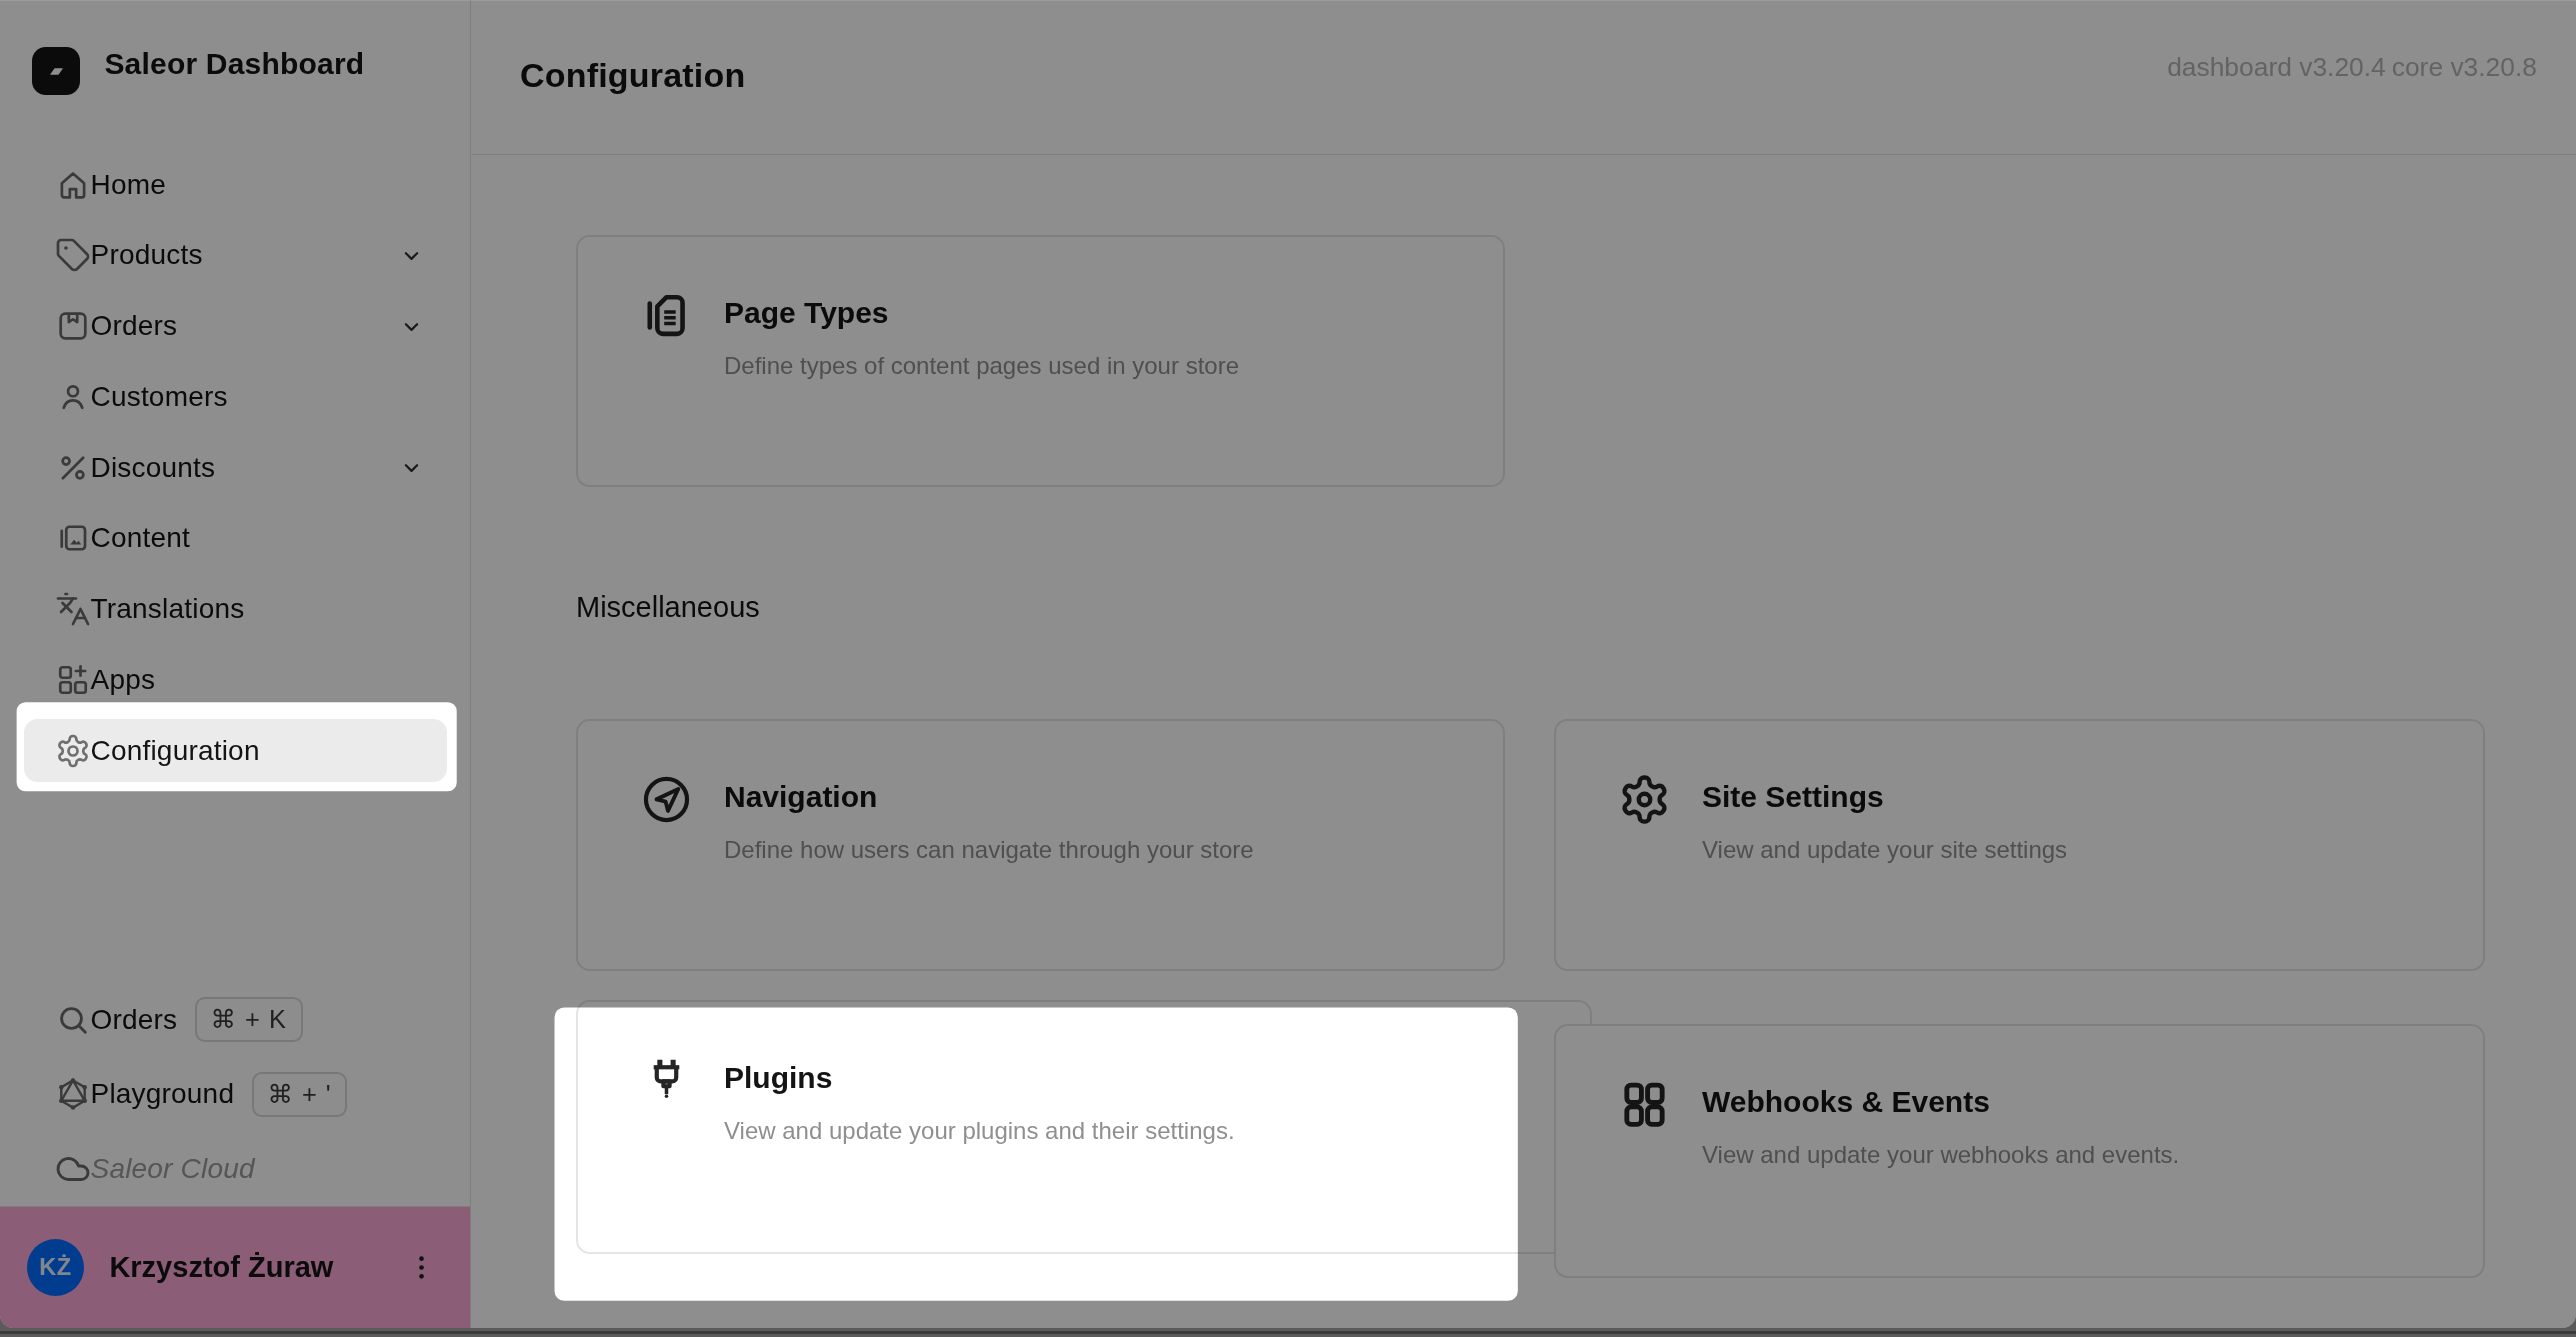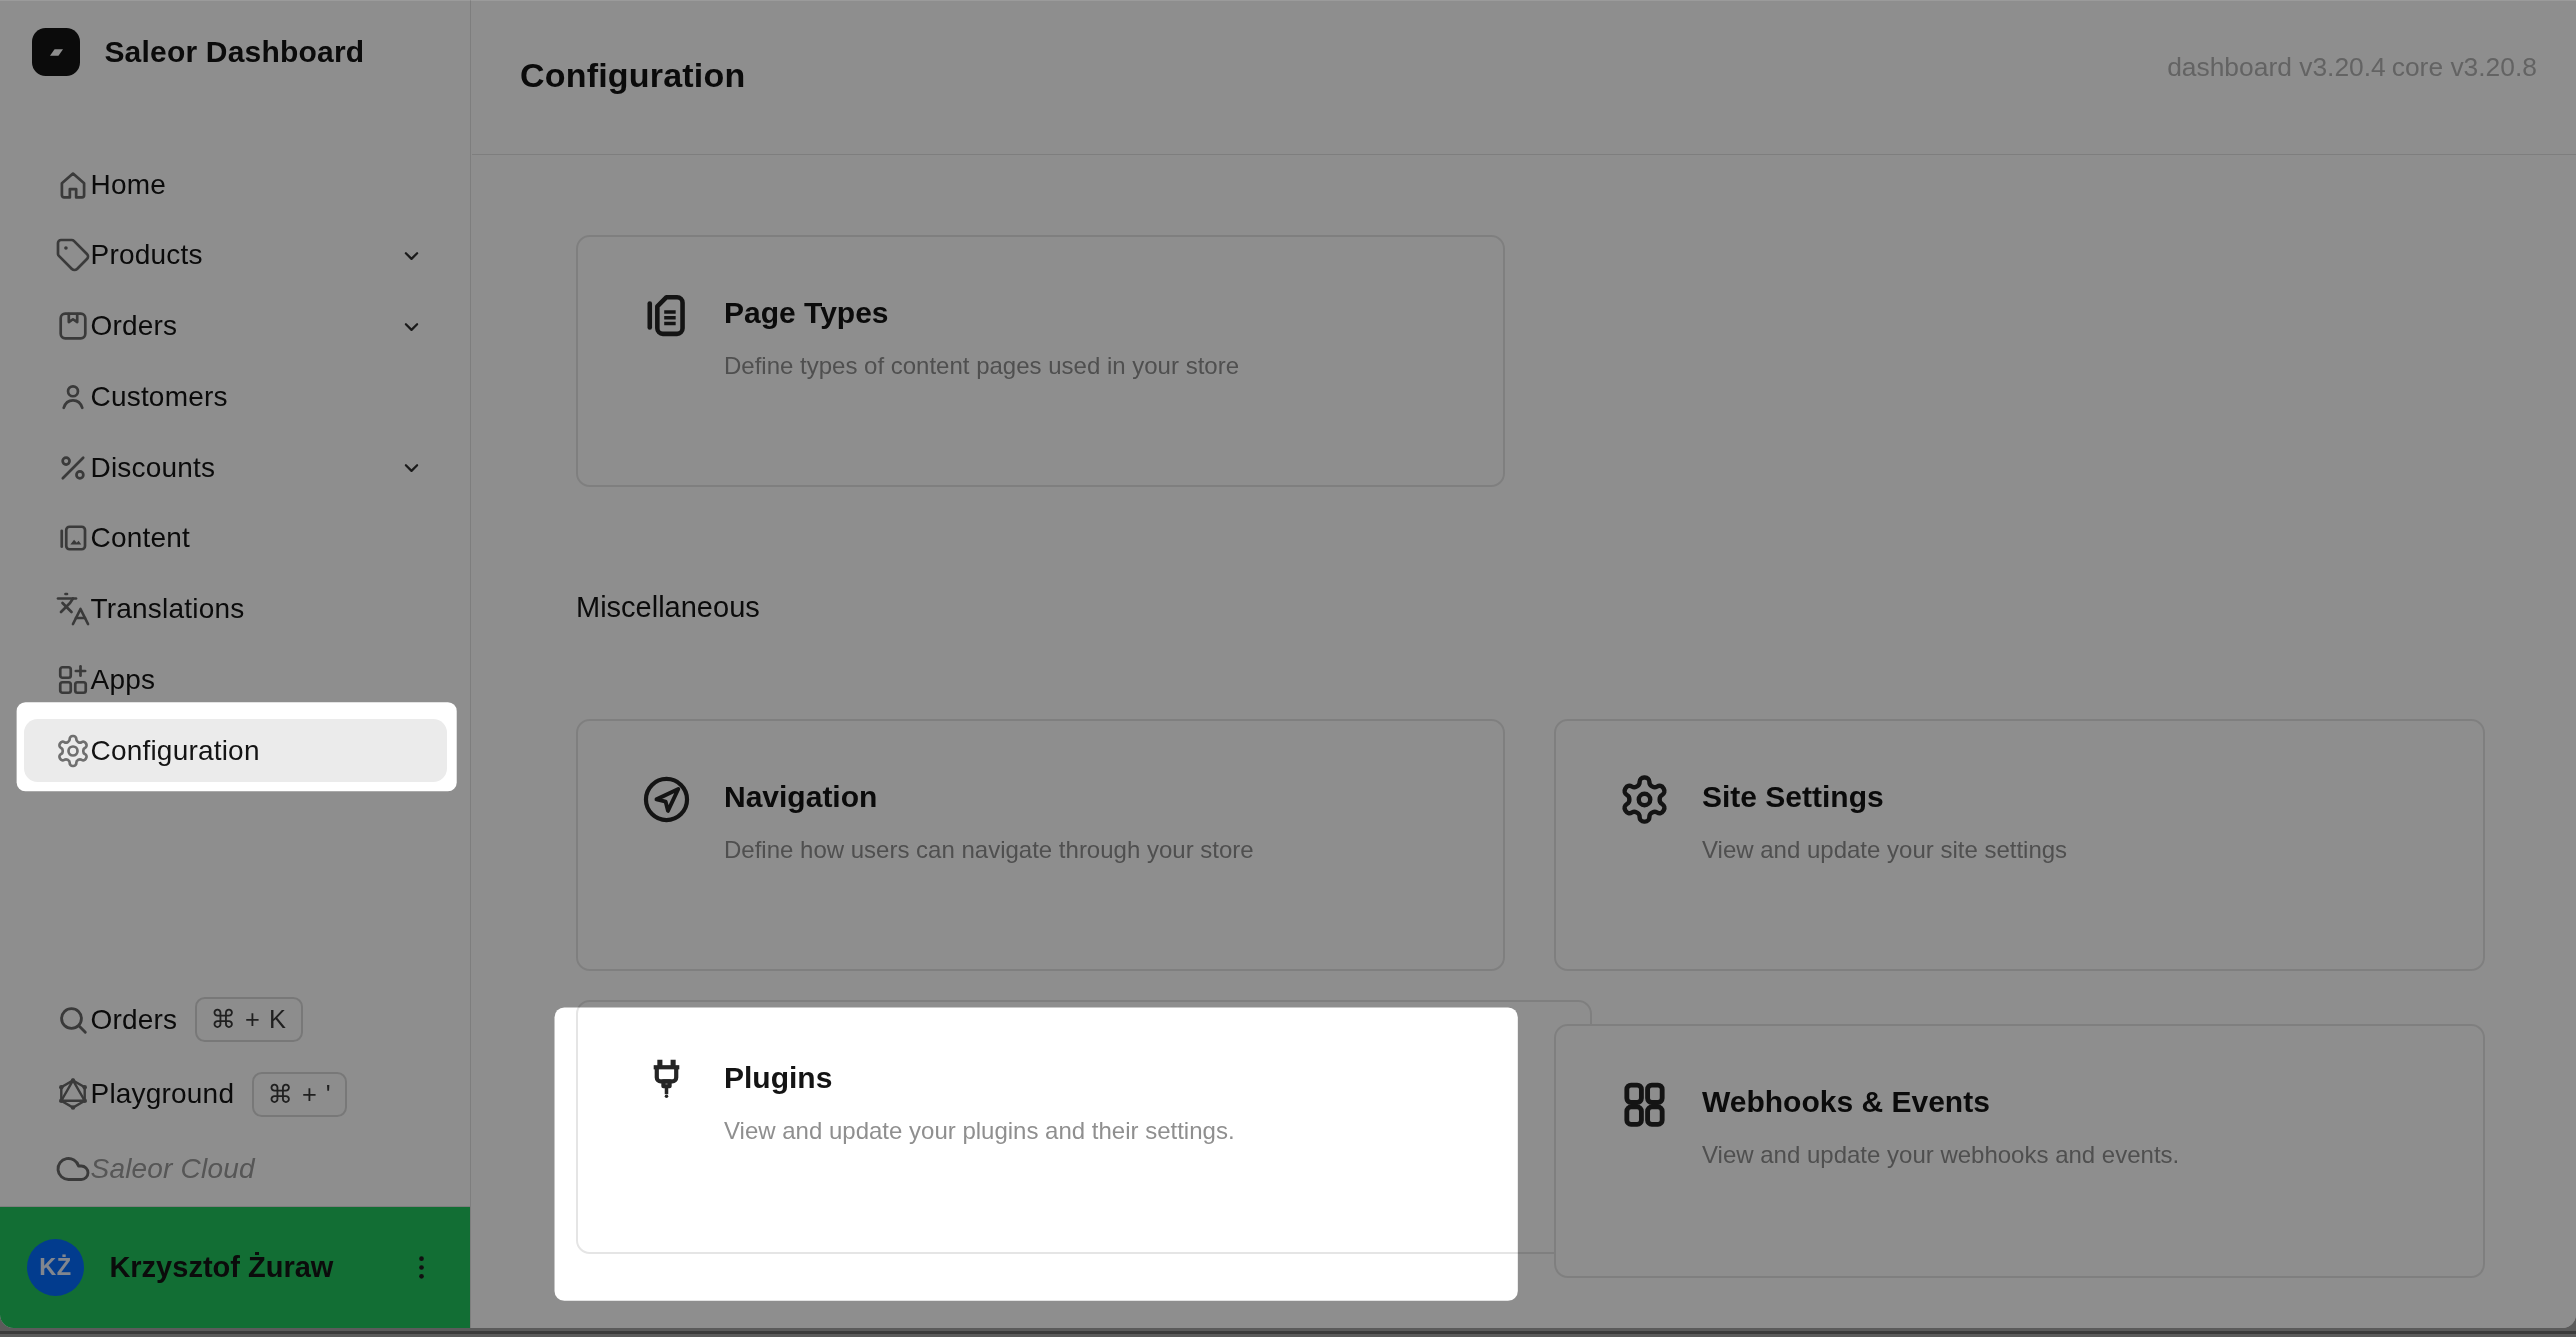--- a/index.html
+++ b/index.html
@@ -13,21 +13,21 @@
   
   .window{
     position:absolute;left:0;top:0;width:2576px;height:1328px;
     background:#ffffff;border-radius:0 0 13.7px 13.7px;overflow:hidden;
   }
   
   .sidebar{
     position:absolute;left:0;top:0;bottom:0;width:471px;background:#ffffff;
     border-right:1px solid #e3e3e3;box-sizing:border-box;
   }
-  .brand{position:absolute;left:32px;top:28px;display:flex;align-items:center;}
+  .brand{position:absolute;left:32px;top:47px;display:flex;}
   .brand-logo{width:48px;height:48px;border-radius:13.7px;background:#141414;display:grid;place-items:center;flex:none;}
   .brand-name{margin-left:24.4px;font-size:30px;font-weight:700;color:#141414;letter-spacing:0.2px;}
   .nav{position:absolute;left:23.5px;right:23.5px;top:153px;}
   .nav-item{
     height:63px;margin-bottom:7.8px;border-radius:13.7px;display:flex;align-items:center;
     padding:0 21.5px 0 31px;cursor:pointer;box-sizing:border-box;
   }
   .nav-item.sel{background:#ebebeb;}
   .nicon{width:36px;height:36px;flex:none;display:grid;place-items:center;color:#686868;}
   .nav-item.sel .nicon{color:#6f6f6f;}
@@ -35,21 +35,21 @@
   .chev{margin-left:auto;color:#2f2f2f;display:grid;place-items:center;}
   .tools{position:absolute;left:23.5px;right:23.5px;top:988px;}
   .tool-row{height:63px;margin-bottom:11.7px;display:flex;align-items:center;padding:0 21.5px 0 31px;border-radius:13.7px;cursor:pointer;box-sizing:border-box;}
   .kbd{
     margin-left:17.6px;padding:4.9px 13.7px 5.9px;border:2px solid #d8d8d8;border-radius:9.8px;
     font-size:25.4px;color:#3a3a3a;background:#fdfdfd;letter-spacing:1px;white-space:pre;
   }
   .tool-label-muted{font-style:italic;color:#9a9a9a;}
   .user-row{
     position:absolute;left:0;right:0;bottom:0;height:122px;border-top:1px solid #e3e3e3;
-    display:flex;align-items:center;padding:0 25.4px 0 27px;box-sizing:border-box;background:#22c55e;
+    display:flex;align-items:center;padding:0 25.4px 0 27px;box-sizing:border-box;background:#f9a8d4;
   }
   .avatar{
     width:57px;height:57px;border-radius:50%;background:#056dff;flex:none;
     display:grid;place-items:center;font-size:23.5px;font-weight:600;color:#e8f0ff;letter-spacing:0.5px;
   }
   .user-name{margin-left:25.4px;font-size:29px;font-weight:600;color:#141414;}
   .kebab{margin-left:auto;color:#1f1f1f;display:grid;place-items:center;width:47px;height:47px;cursor:pointer;}
   
   .main{position:absolute;left:472px;top:0;right:0;bottom:0;background:#ffffff;}
   .main-header{position:relative;height:154px;border-bottom:1px solid #e3e3e3;}

